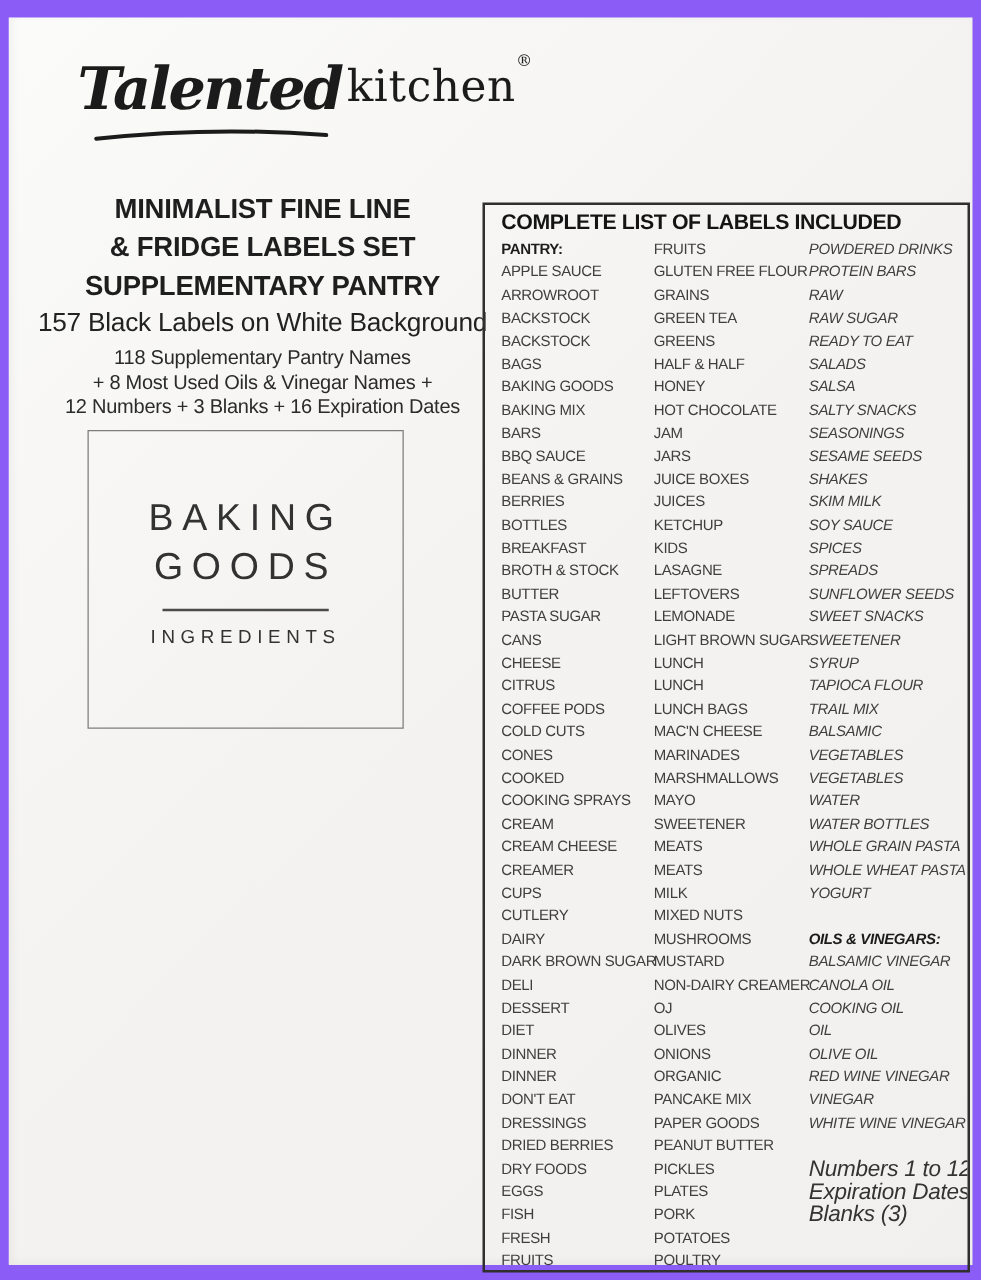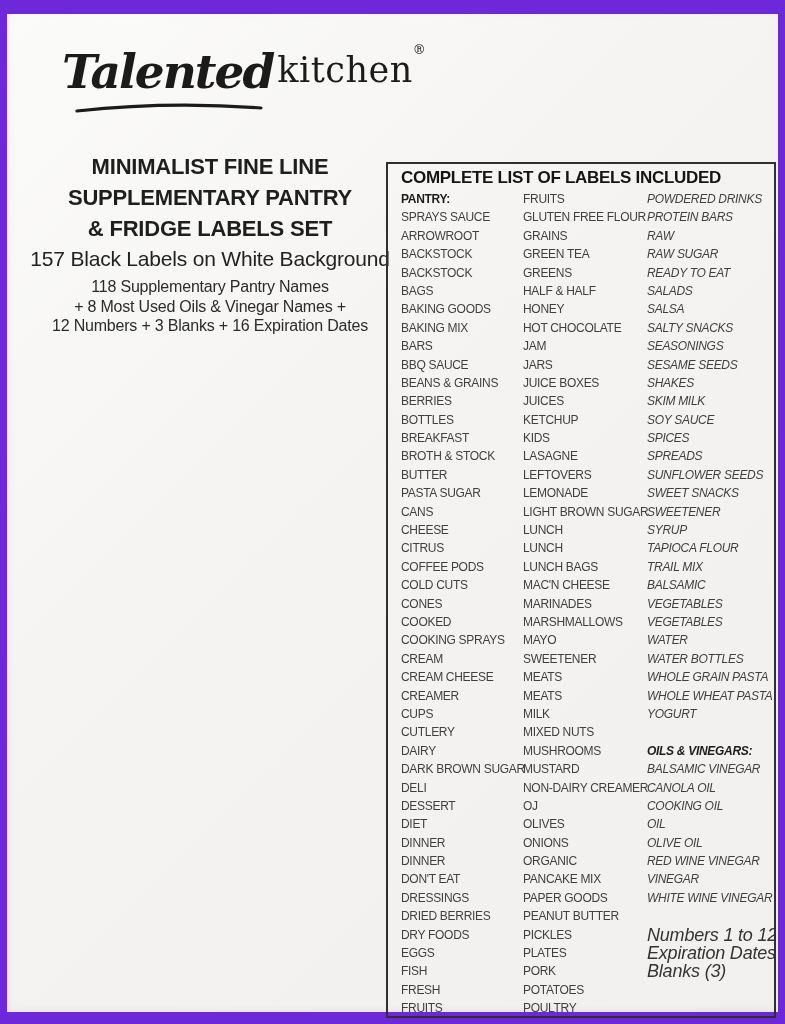--- a/index.html
+++ b/index.html
@@ -1,19 +1,19 @@
 <!DOCTYPE html>
 <html><head>
 <meta charset="utf-8">
 <style>
   * { margin: 0; padding: 0; box-sizing: border-box; }
   html, body { width: 785px; height: 1024px; background: #ffffff; }
   body { font-family: "Liberation Sans", sans-serif; position: relative; overflow: hidden; }
 
-  .page { position: absolute; inset: 0; background: #6d28d9; }
+  .page { position: absolute; inset: 0; background: #8b5cf6; }
 
   .content {
     position: absolute; left: 7px; top: 14px; width: 771px; height: 998px;
     background: linear-gradient(135deg, #fbfbfa 0%, #f4f3f1 45%, #f1f0ee 100%);
     box-shadow: inset 2px -2px 8px rgba(0,0,0,0.05);
   }
 
   
   .logo { position: absolute; left: 55px; top: 28px; width: 260px; height: 78px; white-space: nowrap; }
   .logo-script {
@@ -82,39 +82,47 @@
 
     <div class="logo">
       <span class="logo-script">Talented</span><span class="logo-word"><span>kitchen</span><sup class="logo-mark">®</sup></span>
       <svg class="logo-swash" width="190" height="14" viewBox="0 0 190 14">
         <path d="M3 11 Q 95 1 187 8" stroke="#1b1b1b" stroke-width="3.2" fill="none" stroke-linecap="round"></path>
       </svg>
     </div>
 
     <div class="title">
       <div>MINIMALIST FINE LINE</div>
+      <div>&amp; FRIDGE LABELS SET</div>
       <div>SUPPLEMENTARY PANTRY</div>
-      <div>&amp; FRIDGE LABELS SET</div>
     </div>
     <div class="subtitle">157 Black Labels on White Background</div>
     <div class="details">
       <div>118 Supplementary Pantry Names</div>
       <div>+ 8 Most Used Oils &amp; Vinegar Names +</div>
       <div>12 Numbers + 3 Blanks + 16 Expiration Dates</div>
     </div>
 
+    <div class="sample-label">
+      <div class="sample-name">
+        <div>BAKING</div>
+        <div>GOODS</div>
+      </div>
+      <div class="sample-divider"></div>
+      <div class="sample-category">INGREDIENTS</div>
+    </div>
 
     <div class="list-box">
       <div class="list-header">COMPLETE LIST OF LABELS INCLUDED</div>
       <div class="columns">
 
         <div class="col col-1">
           <div class="col-heading">PANTRY:</div>
           <div>
-              <div class="row">SPRAYS SAUCE</div>
+              <div class="row">APPLE SAUCE</div>
               <div class="row">ARROWROOT</div>
               <div class="row">BACKSTOCK</div>
               <div class="row">BACKSTOCK</div>
               <div class="row">BAGS</div>
               <div class="row">BAKING GOODS</div>
               <div class="row">BAKING MIX</div>
               <div class="row">BARS</div>
               <div class="row">BBQ SAUCE</div>
               <div class="row">BEANS &amp; GRAINS</div>
               <div class="row">BERRIES</div>

